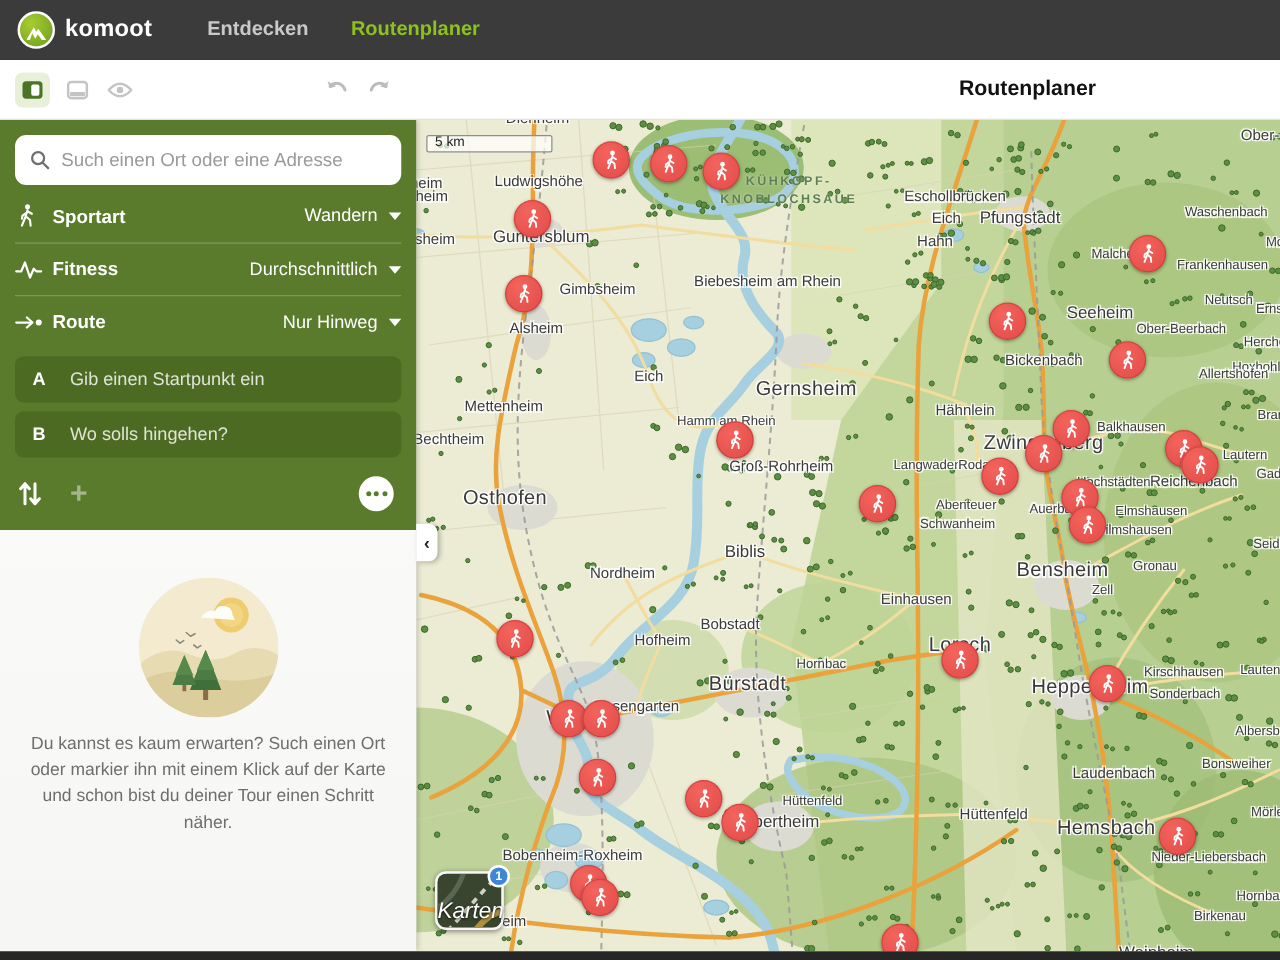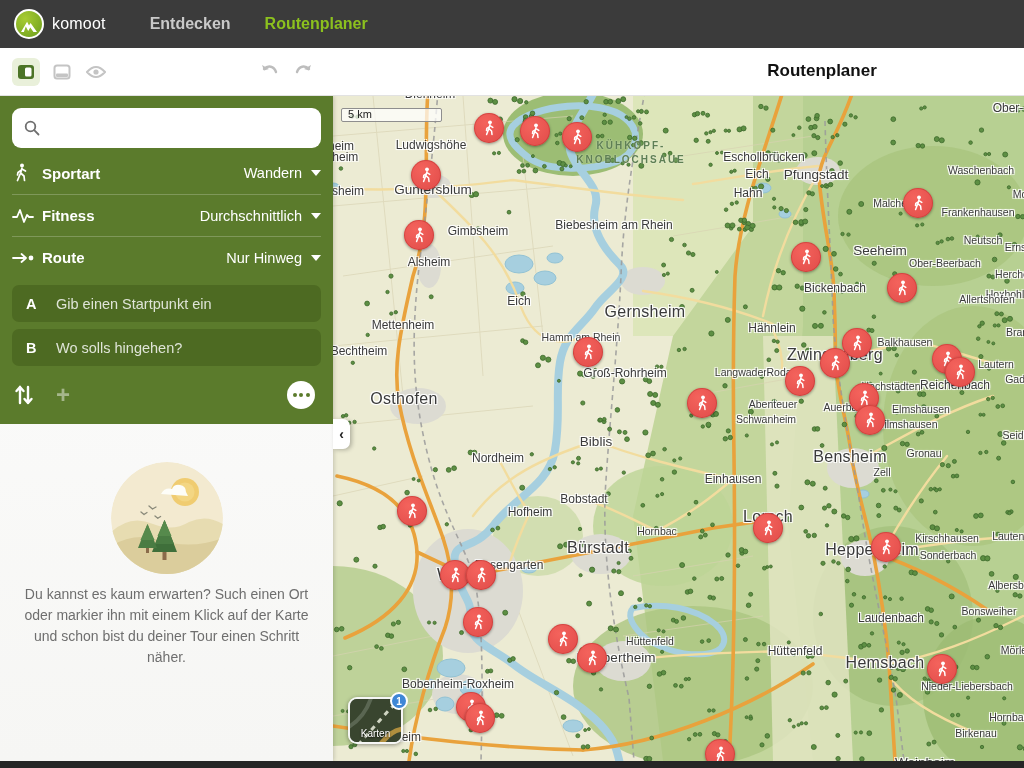--- a/index.html
+++ b/index.html
@@ -3,21 +3,21 @@
 <meta charset="utf-8">
 <style>
   * { margin:0; padding:0; box-sizing:border-box; }
   html,body { width:1024px; height:768px; overflow:hidden; font-family:"Liberation Sans", sans-serif; background:#fff; }
 
   
   .navbar { position:absolute; left:0; top:0; width:1024px; height:48px; background:#3b3b3b; display:flex; align-items:center; padding:0 14px; z-index:50; }
   .logo-wrap { display:flex; align-items:center; gap:8px; }
   .logo-circle { width:30px; height:30px; border-radius:50%; background:radial-gradient(circle at 35% 30%, #a8cc32, #6b9d1d); border:2px solid #fff; position:relative; overflow:hidden; }
   .logo-circle:after { content:""; position:absolute; left:5px; top:9px; width:16px; height:12px; background:#fff; clip-path:polygon(0 100%, 38% 15%, 50% 45%, 60% 25%, 100% 100%, 78% 100%, 58% 62%, 45% 92%, 30% 55%, 18% 100%); }
-  .brand { color:#fff; font-size:16px; font-weight:normal; letter-spacing:.2px; }
+  .brand { color:#fff; font-size:19px; font-weight:bold; letter-spacing:.2px; }
   .nav-items { display:flex; gap:34px; margin-left:44px; }
   .nav-item { font-size:16px; font-weight:bold; color:#c9c9c9; cursor:pointer; }
   .nav-item.active { color:#8cc11e; }
 
   
   .toolbar { position:absolute; left:0; top:48px; width:1024px; height:48px; background:#fff; border-bottom:1px solid #e2e2e2; z-index:45; }
   .tb-icon { position:absolute; top:10px; width:28px; height:28px; display:flex; align-items:center; justify-content:center; border-radius:6px; }
   .tb-icon svg { display:block; }
   .tb-active { background:#e9f0da; }
   .tb-title { position:absolute; left:722px; top:13px; width:200px; text-align:center; font-size:17px; font-weight:bold; color:#111; }
@@ -61,21 +61,21 @@
     text-shadow:0 0 2px rgba(255,255,255,.6); white-space:nowrap; }
   .marker { position:absolute; width:30px; height:30px; margin:-15px 0 0 -15px; border-radius:50%;
     background:radial-gradient(circle at 38% 32%, #f4635c, #e04b49); box-shadow:0 1px 3px rgba(0,0,0,.4), inset 0 0 0 1px rgba(170,30,30,.35);
     display:flex; align-items:center; justify-content:center; cursor:pointer; z-index:6; }
   .scalebar { position:absolute; left:8px; top:12px; width:101px; height:14px; background:rgba(255,255,255,.72); border:1.5px solid #8e8e8e; border-radius:2px; z-index:7;
     font-size:11px; color:#222; padding-left:6px; line-height:11px; }
   .layers-btn { position:absolute; left:15px; top:601px; width:55px; height:47px; border-radius:9px; border:2px solid rgba(255,255,255,.95);
     background:linear-gradient(135deg,#55604f,#2e3a2c); box-shadow:0 1px 4px rgba(0,0,0,.4); z-index:8; cursor:pointer; overflow:visible; }
   .layers-btn .thumb { position:absolute; inset:0; border-radius:7px; overflow:hidden; }
   .layers-btn .thumb svg { display:block; }
-  .layers-label { position:absolute; bottom:3px; width:100%; text-align:center; color:#fff; font-size:10px; text-shadow:0 1px 2px rgba(0,0,0,.8); }
+  .layers-label { position:absolute; bottom:3px; width:100%; text-align:center; color:#fff; font-size:18px; text-shadow:0 1px 2px rgba(0,0,0,.8);font-style:italic; }
   .layers-badge { position:absolute; right:-7px; top:-7px; width:18px; height:18px; background:#3f87d6; border:2px solid #fff; border-radius:50%;
     color:#fff; font-size:10px; font-weight:bold; display:flex; align-items:center; justify-content:center; z-index:9; }
 
   .bottom-strip { position:absolute; left:0; top:761px; width:1024px; height:7px; background:#262626; z-index:60; }
 </style>
 </head>
 <body>
 
 <div class="navbar">
   <div class="logo-wrap">
@@ -122,20 +122,21 @@
   <div class="tb-title">Routenplaner</div>
 </div>
 
 <div class="panel">
   <div class="panel-green">
     <div class="search-box">
       <svg width="16" height="16" viewBox="0 0 16 16">
           <circle cx="6.5" cy="6.5" r="4.8" fill="none" stroke="#6f6f6f" stroke-width="1.8"></circle>
           <line x1="10.2" y1="10.2" x2="14.5" y2="14.5" stroke="#6f6f6f" stroke-width="1.8" stroke-linecap="round"></line>
         </svg>
+      <input type="text" placeholder="Such einen Ort oder eine Adresse" style="">
     </div>
 
     <div class="rows-pad">
       <div class="setting-row">
         <span class="set-icon">
           <svg width="19" height="20" viewBox="0 0 19 20">
               <circle cx="10" cy="2.4" r="2" fill="#fff"></circle>
               <path d="M10 5 L8.6 10 L5.5 17.5 M8.6 10 L12 13 L12.5 17.5 M10 6 L13.5 8 M8.8 7.5 L6 9.5 L5.5 12" stroke="#fff" stroke-width="1.7" fill="none" stroke-linecap="round" stroke-linejoin="round"></path>
             </svg>
         </span>

